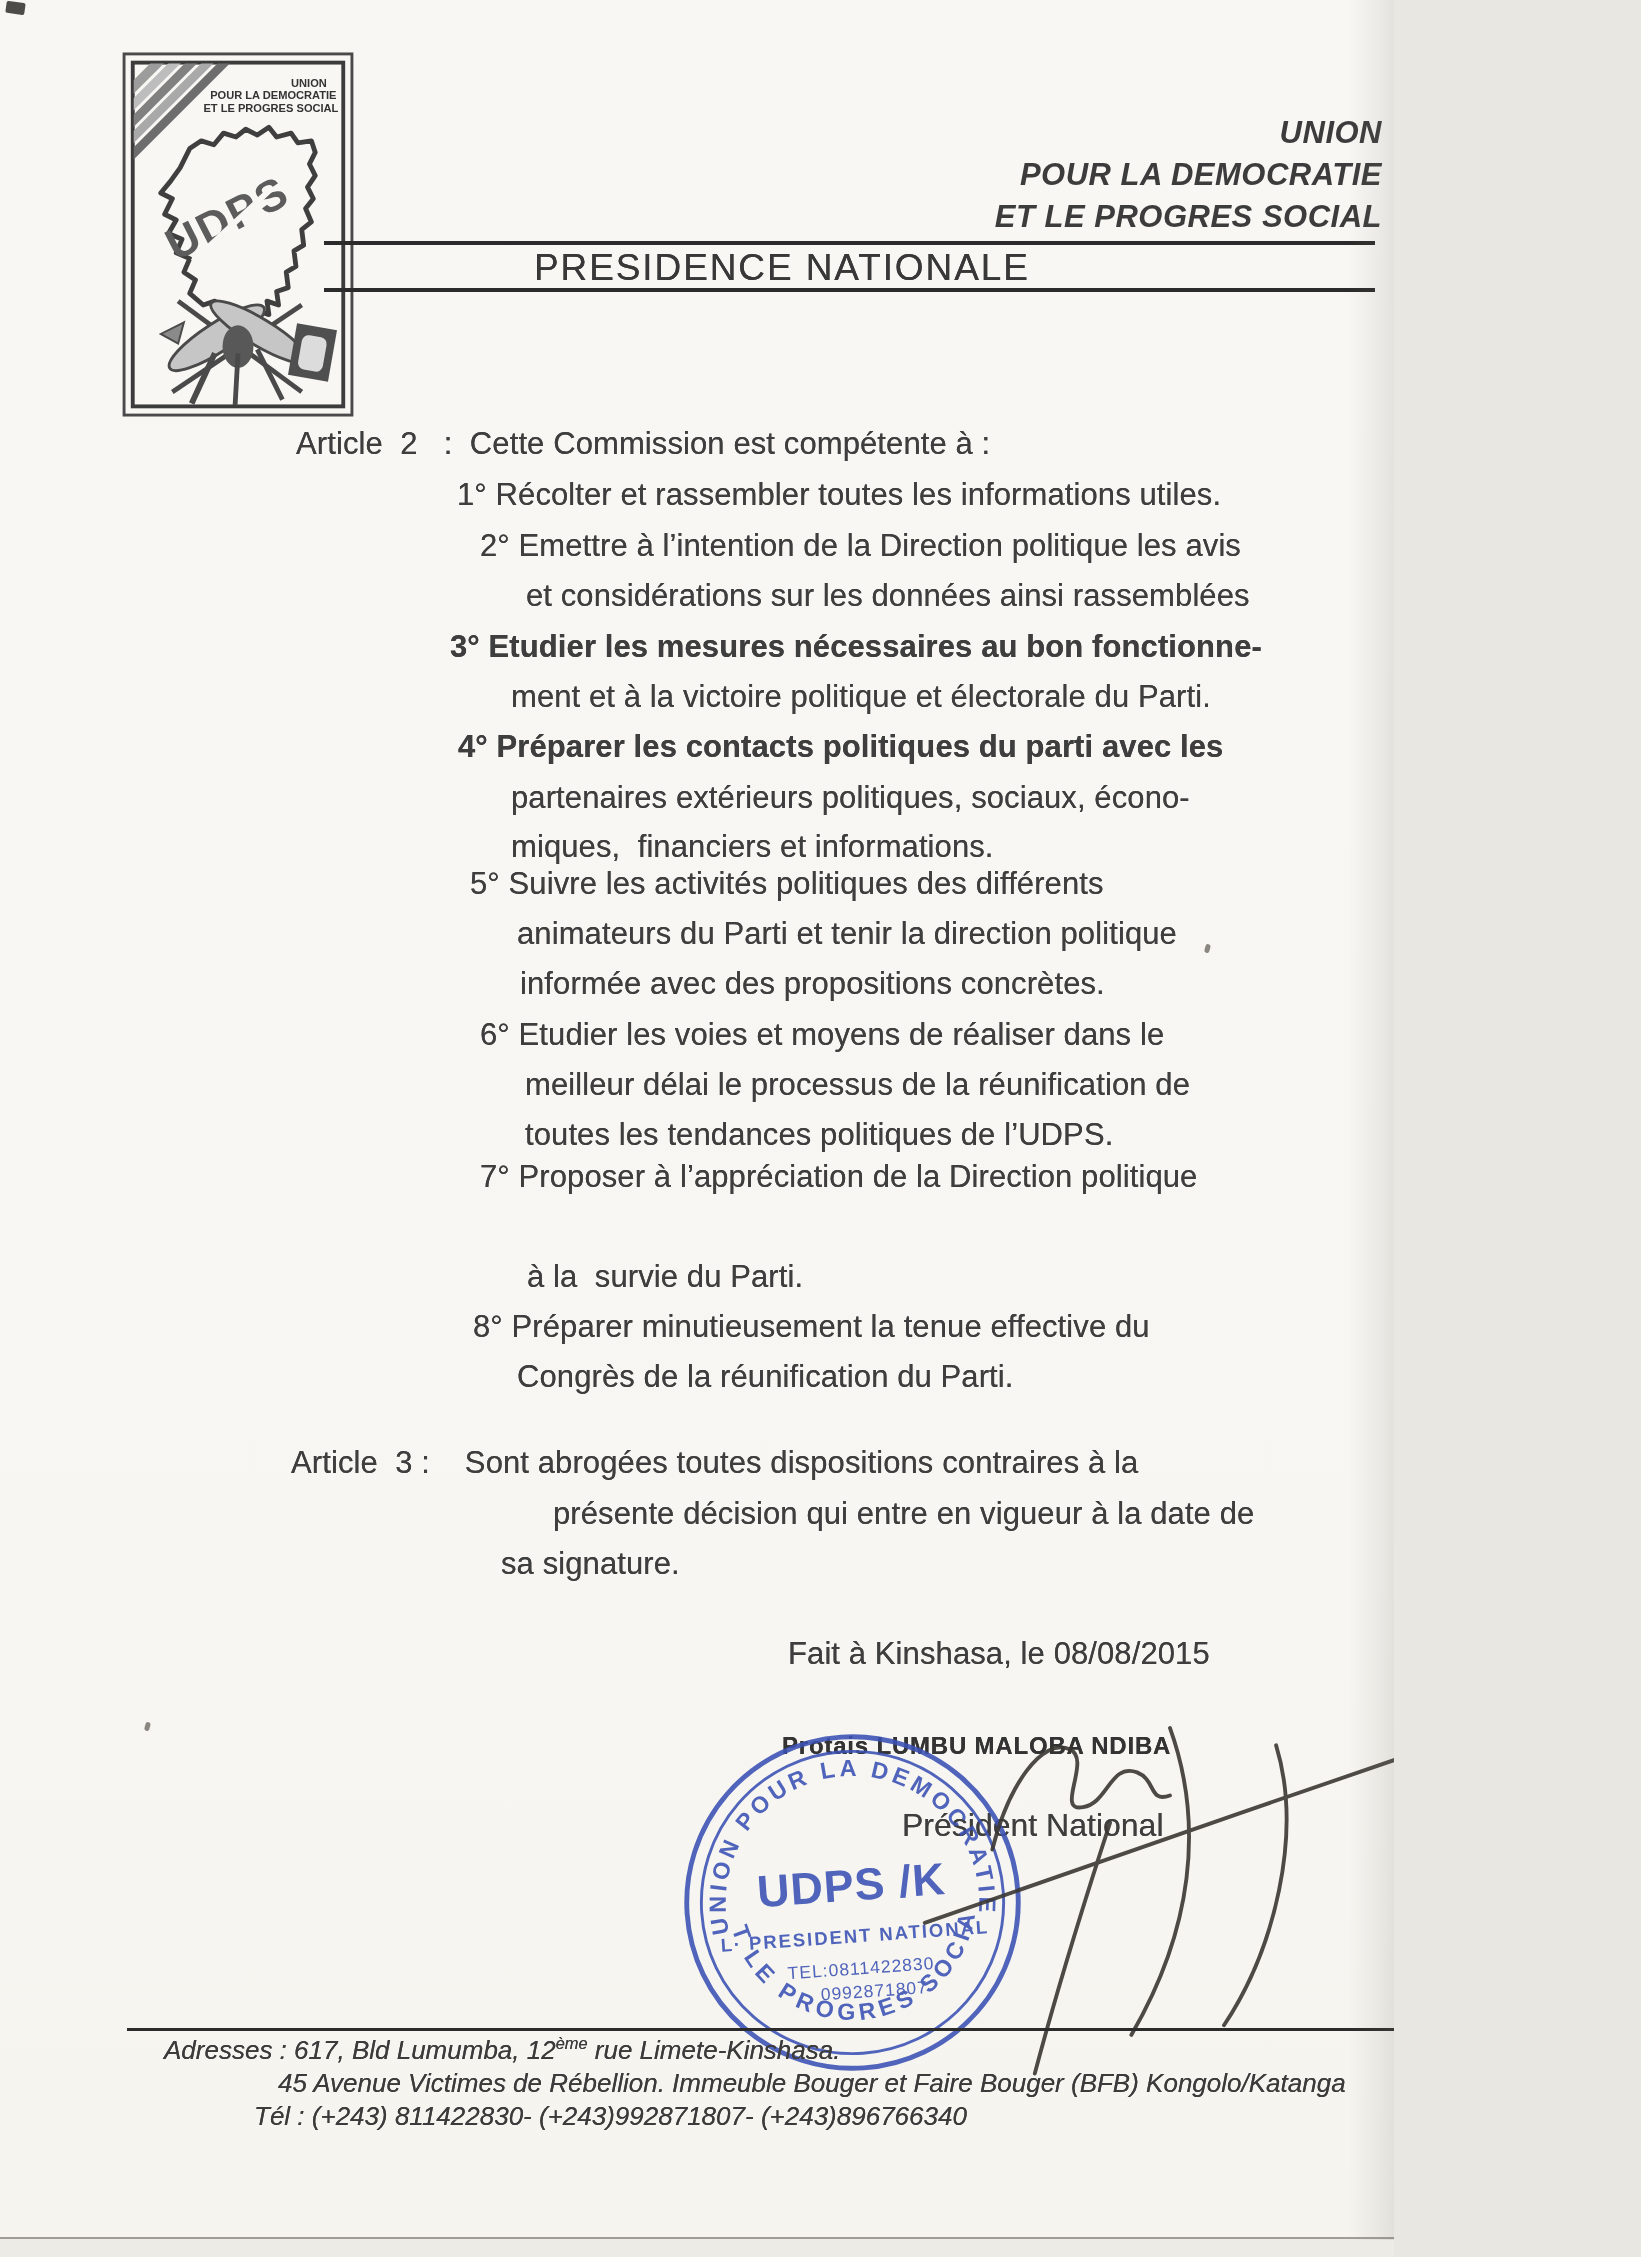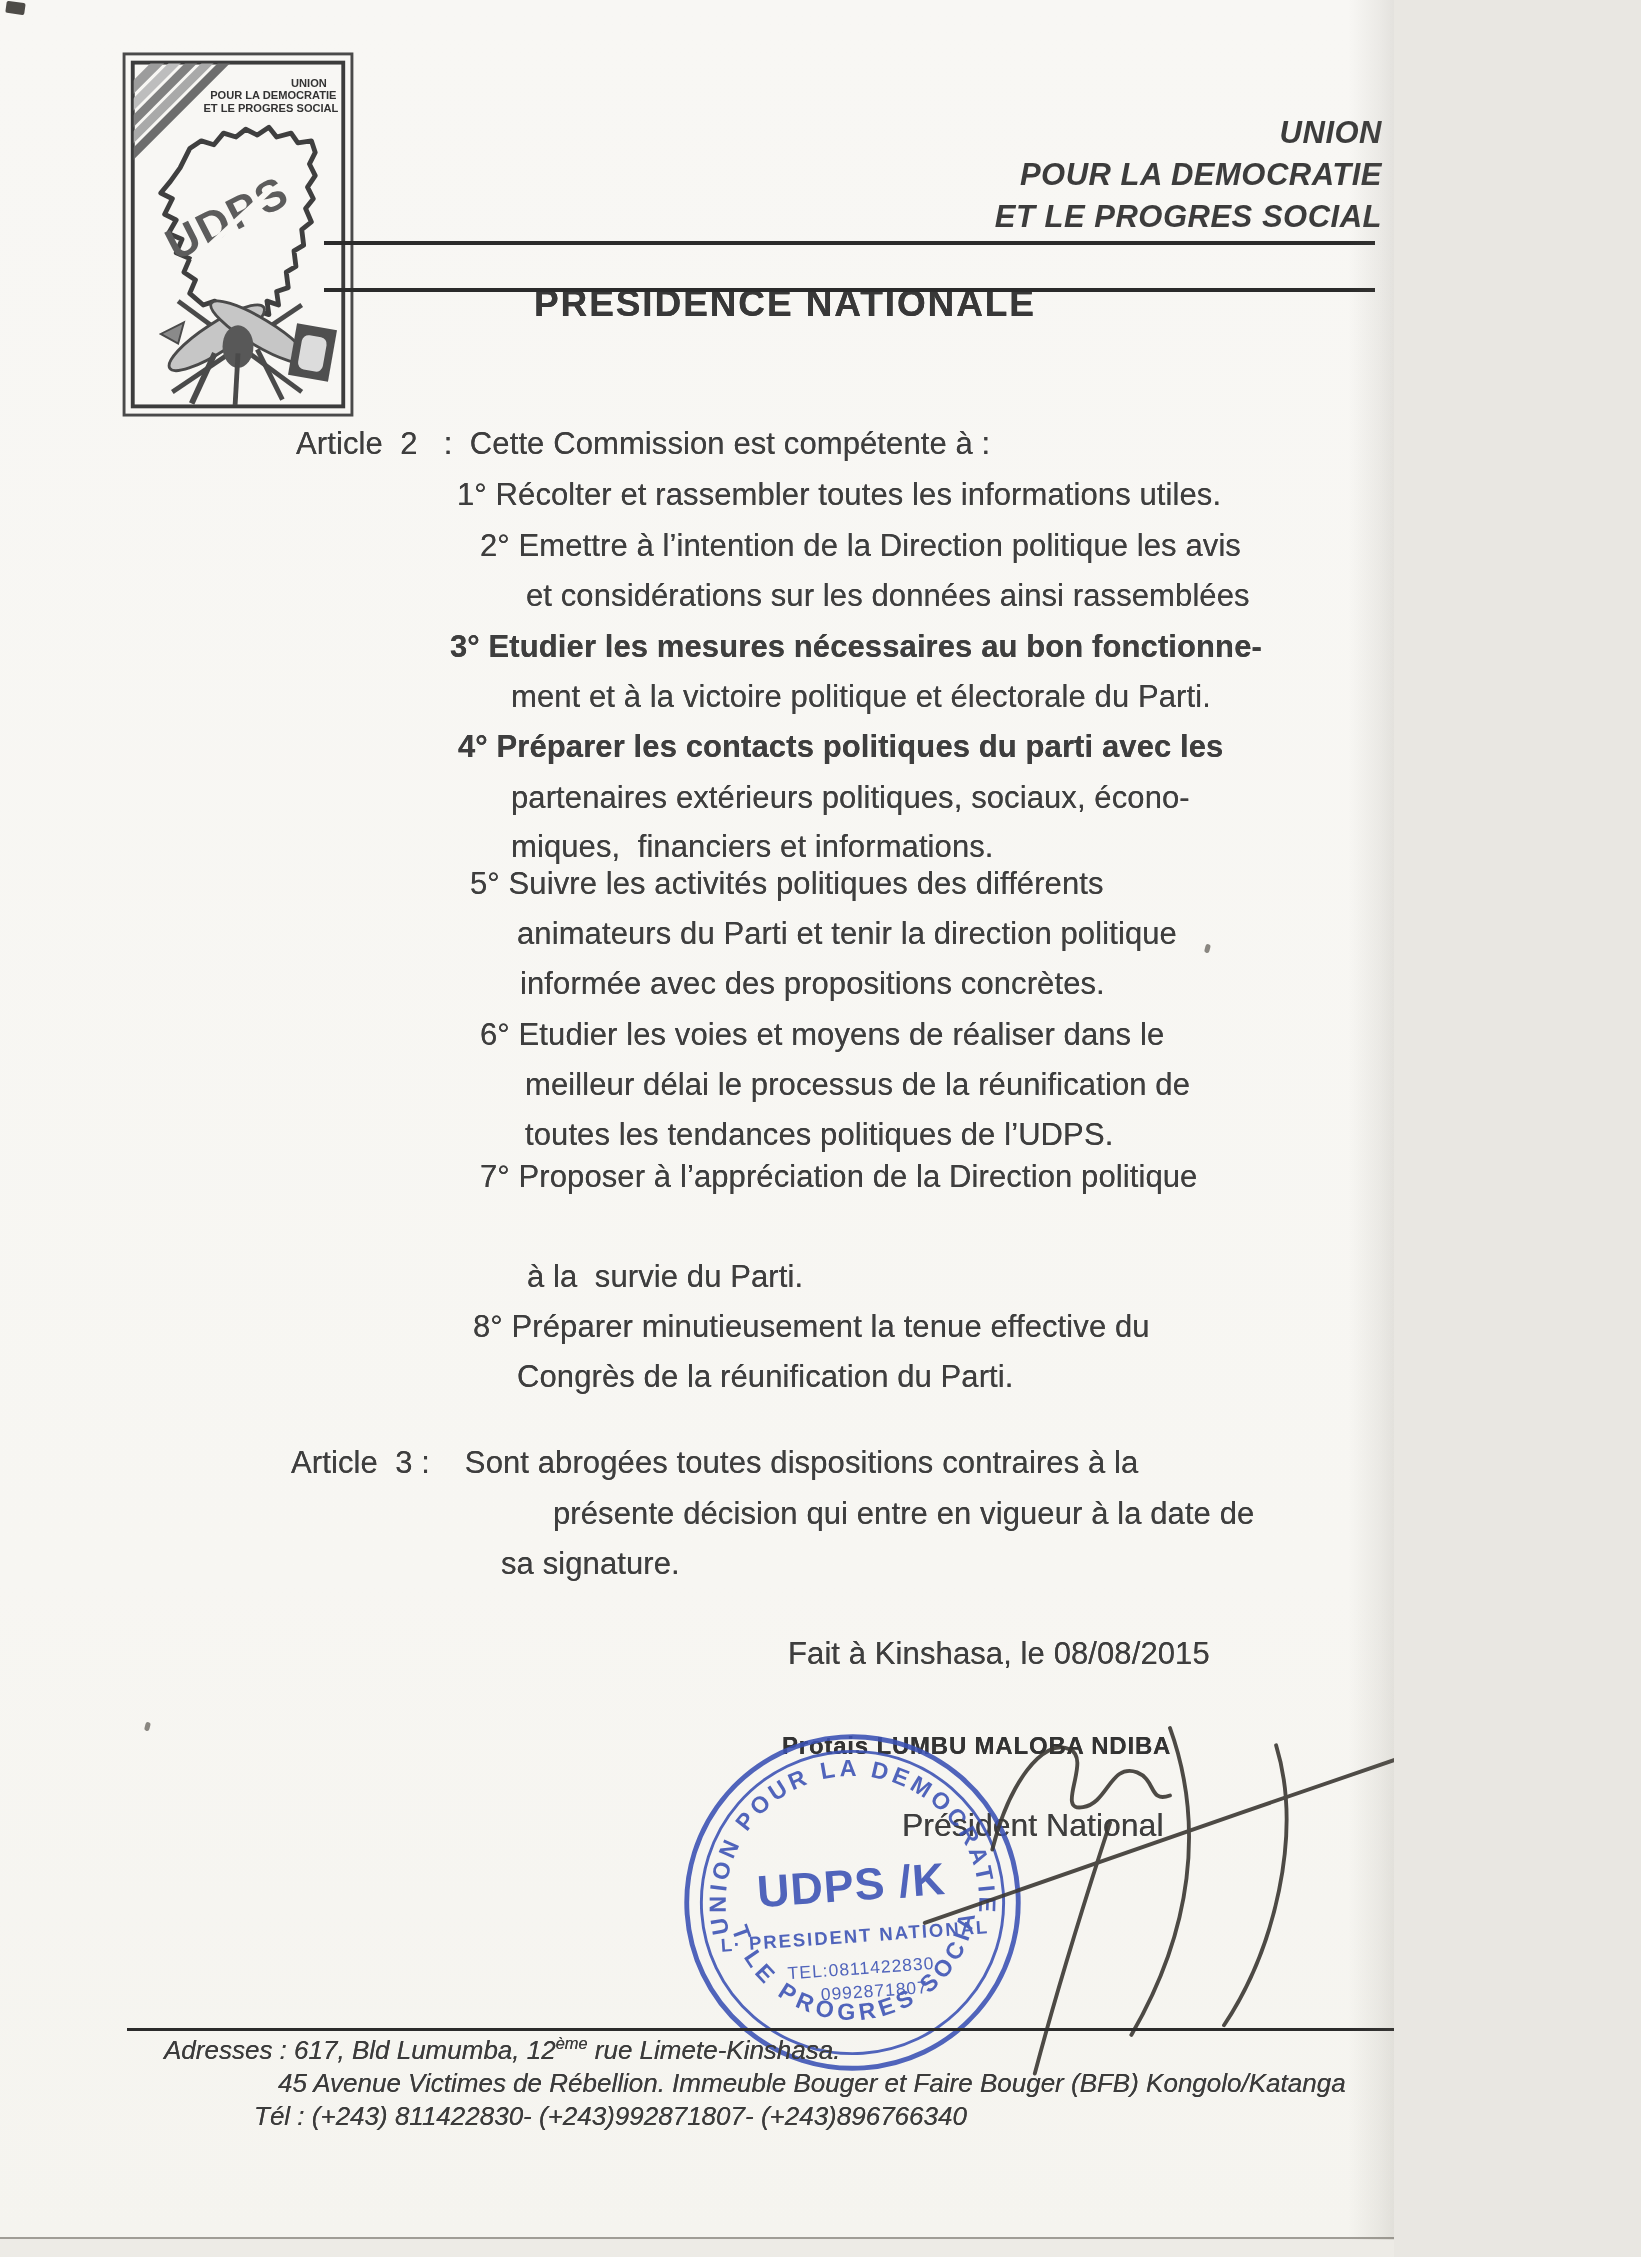--- a/index.html
+++ b/index.html
@@ -18,22 +18,22 @@
 
   
   .logo-wrap{position:absolute;left:122px;top:52px;width:232px;height:365px;}
 
   
   .org-block{position:absolute;left:772px;top:112px;width:610px;text-align:right;
     font-weight:bold;font-style:italic;font-size:31px;line-height:42px;color:#3c3c3c;letter-spacing:0.5px;}
   .rule{position:absolute;background:#2b2b2b;height:3.9px;}
   .rule1{left:324px;top:241px;width:1051px;}
   .rule2{left:324px;top:288px;width:1051px;}
-  .division{position:absolute;left:534px;top:247px;font-size:37px;font-weight:bold;color:#383838;letter-spacing:1.9px;
-    text-shadow:0 0 0.5px #383838;margin-top:36px;}
+  .division{position:absolute;left:534px;top:247px;font-size:37px;font-weight:normal;color:#383838;letter-spacing:1.9px;
+    text-shadow:0 0 0.5px #383838;}
 
   
   .line{position:absolute;font-size:31px;color:#3e3e3e;white-space:pre;
     text-shadow:0 0 0.6px #4a4a4a;letter-spacing:0.1px;}
 
   .sig-name{position:absolute;left:782px;top:1732px;font-size:24px;font-weight:bold;color:#333;
     letter-spacing:0.8px;white-space:pre;text-shadow:0 0 0.6px #333;}
   .sig-title{position:absolute;left:902px;top:1807px;font-size:32px;color:#3e3e3e;white-space:pre;
     text-shadow:0 0 0.6px #4a4a4a;}
 

